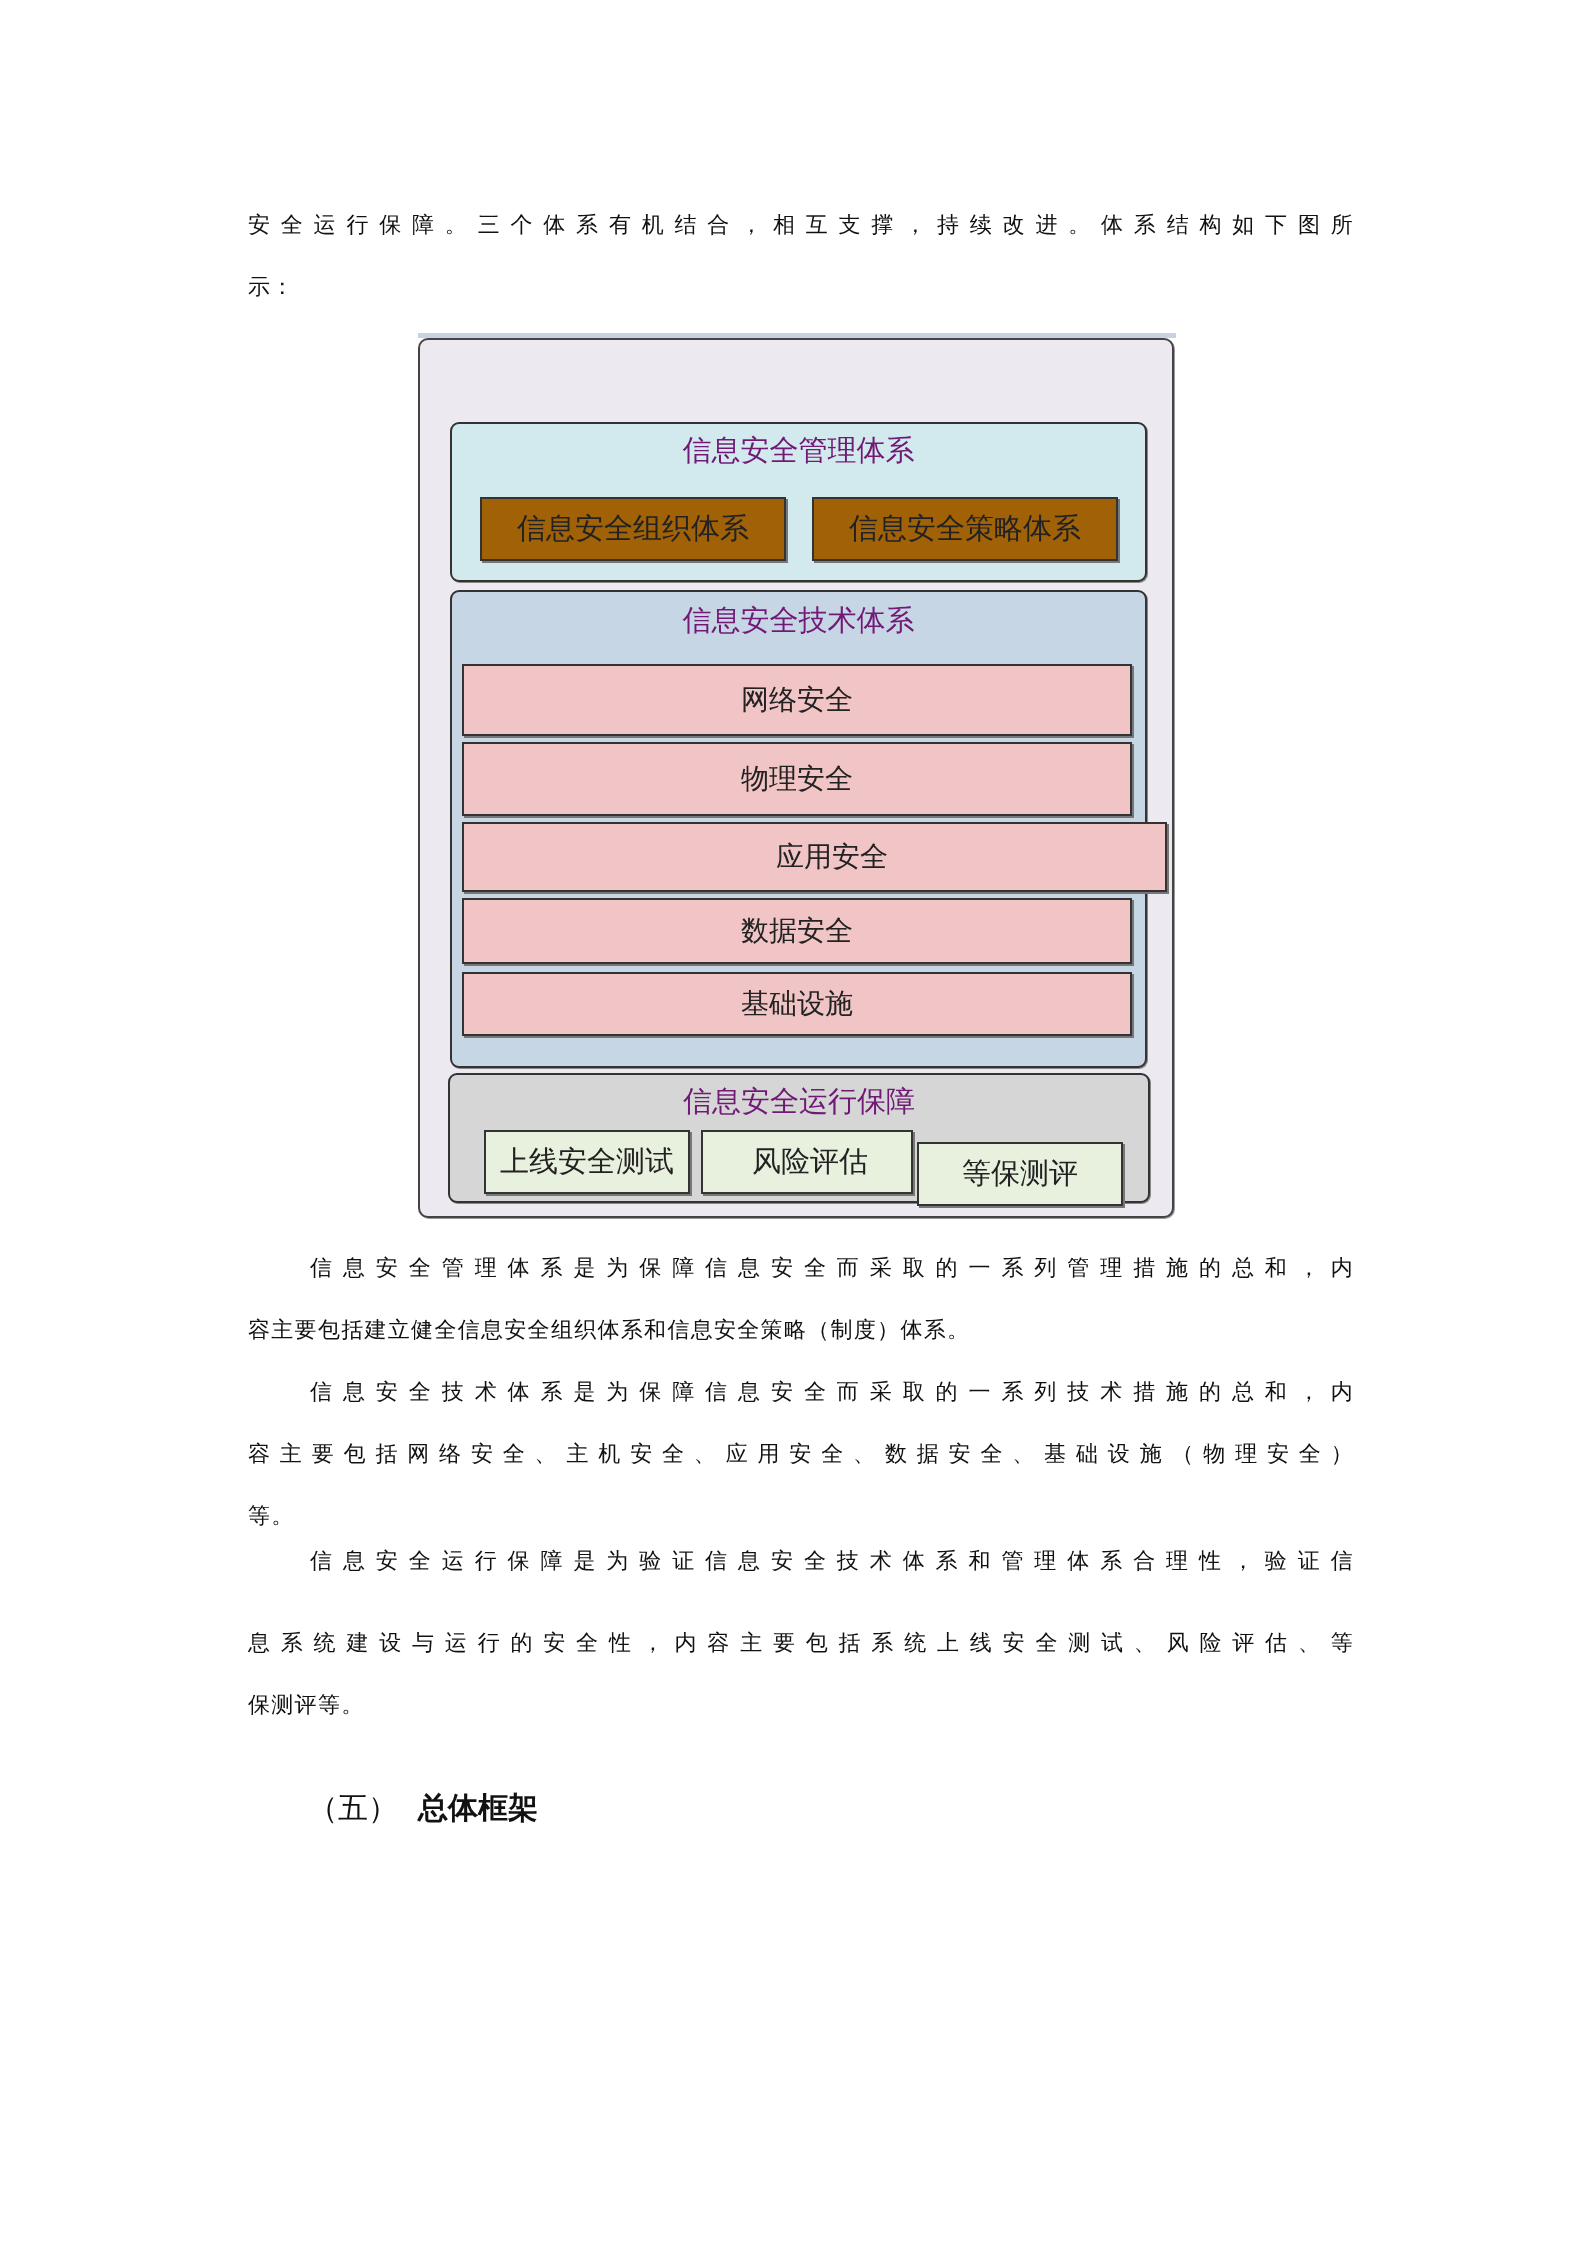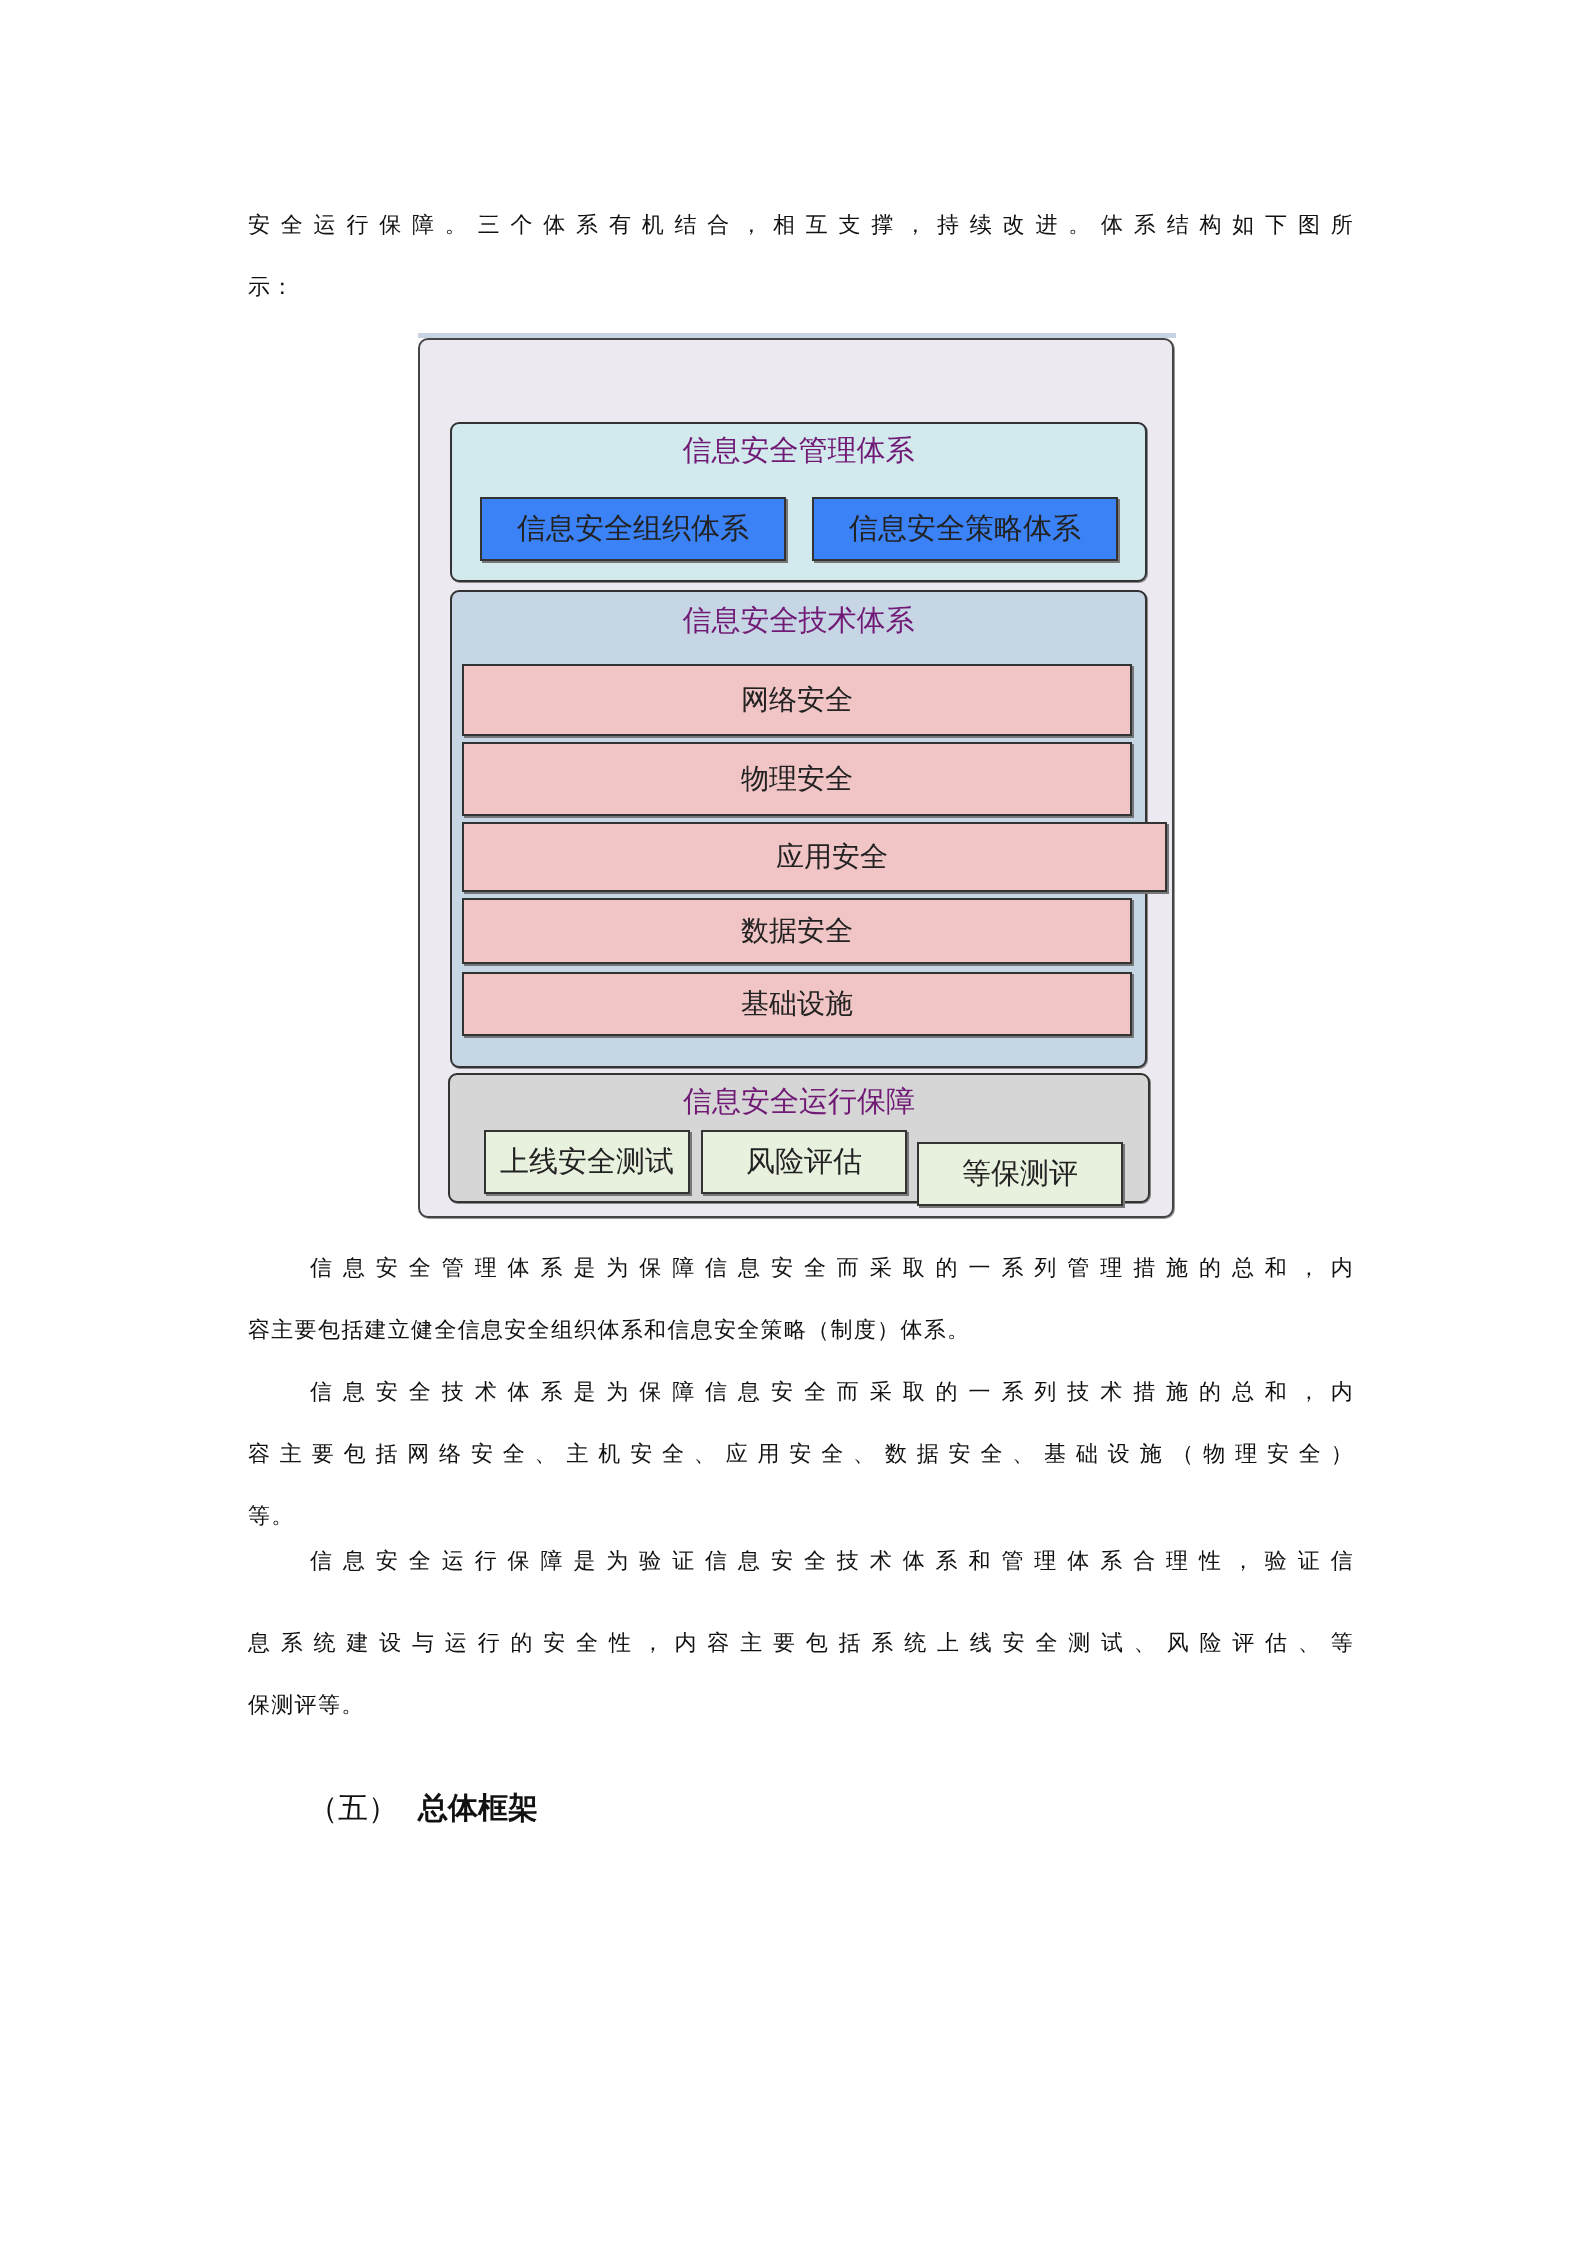--- a/index.html
+++ b/index.html
@@ -13,21 +13,21 @@
 
   .frame { position:absolute; left:418px; top:338px; width:752px; height:876px;
            background:#ece9f1; border:2px solid #444; border-radius:10px;
            box-shadow:1px 1px 0 #9a9a9a; }
   .accentbar { position:absolute; left:418px; top:333px; width:758px; height:5px; background:#c7d3e3; }
   .box { position:absolute; border:2px solid #333; border-radius:9px; box-shadow:1px 1px 0 #888; }
   .box-title { position:absolute; left:0; right:0; text-align:center; font-size:29px; line-height:36px; color:#701a75; }
   .sub { position:absolute; border:2px solid #333; box-shadow:2px 2px 0 #777;
          display:flex; align-items:center; justify-content:center; font-size:29px; color:#222; white-space:nowrap; }
   .mgmt { left:450px; top:422px; width:693px; height:156px; background:#d2eaee; }
-  .mgmt .sub { background:#3b82f6; top:73px; height:60px; }
+  .mgmt .sub { background:#a16207; top:73px; height:60px; }
   .tech { left:450px; top:590px; width:693px; height:474px; background:#c7d6e5; }
   .tech .sub { background:#f1c5c6; left:10px; width:666px; font-size:28px; }
   .ops { left:448px; top:1073px; width:698px; height:126px; background:#d6d6d6; }
   .ops .sub { background:#e8f0de; top:55px; height:60px; }
 </style>
 </head>
 <body>
 
 <div class="line justify" style="top:205px;">安全运行保障。三个体系有机结合，相互支撑，持续改进。体系结构如下图所</div>
 <div class="line" style="top:267px;">示：</div>
@@ -47,21 +47,21 @@
     <div class="sub" style="top:72px; height:68px;">网络安全</div>
     <div class="sub" style="top:150px; height:70px;">物理安全</div>
     <div class="sub" style="top:230px; height:66px;padding-left:35px;">应用安全</div>
     <div class="sub" style="top:306px; height:62px;">数据安全</div>
     <div class="sub" style="top:380px; height:60px;">基础设施</div>
   </div>
 
   <div class="box ops">
     <div class="box-title" style="top:8px;">信息安全运行保障</div>
     <div class="sub" style="left:34px; width:202px;">上线安全测试</div>
-    <div class="sub" style="left:251px; width:202px;">风险评估</div>
+    <div class="sub" style="left:251px; width:202px;padding-left:6px;">风险评估</div>
     <div class="sub" style="left:467px; width:202px;margin-top:12px;">等保测评</div>
   </div>
 </div>
 
 <div class="line justify indent" style="top:1248px;">信息安全管理体系是为保障信息安全而采取的一系列管理措施的总和，内</div>
 <div class="line" style="top:1310px;">容主要包括建立健全信息安全组织体系和信息安全策略（制度）体系。</div>
 
 <div class="line justify indent" style="top:1372px;">信息安全技术体系是为保障信息安全而采取的一系列技术措施的总和，内</div>
 <div class="line justify" style="top:1434px;">容主要包括网络安全、主机安全、应用安全、数据安全、基础设施（物理安全）</div>
 <div class="line" style="top:1496px;">等。</div>

